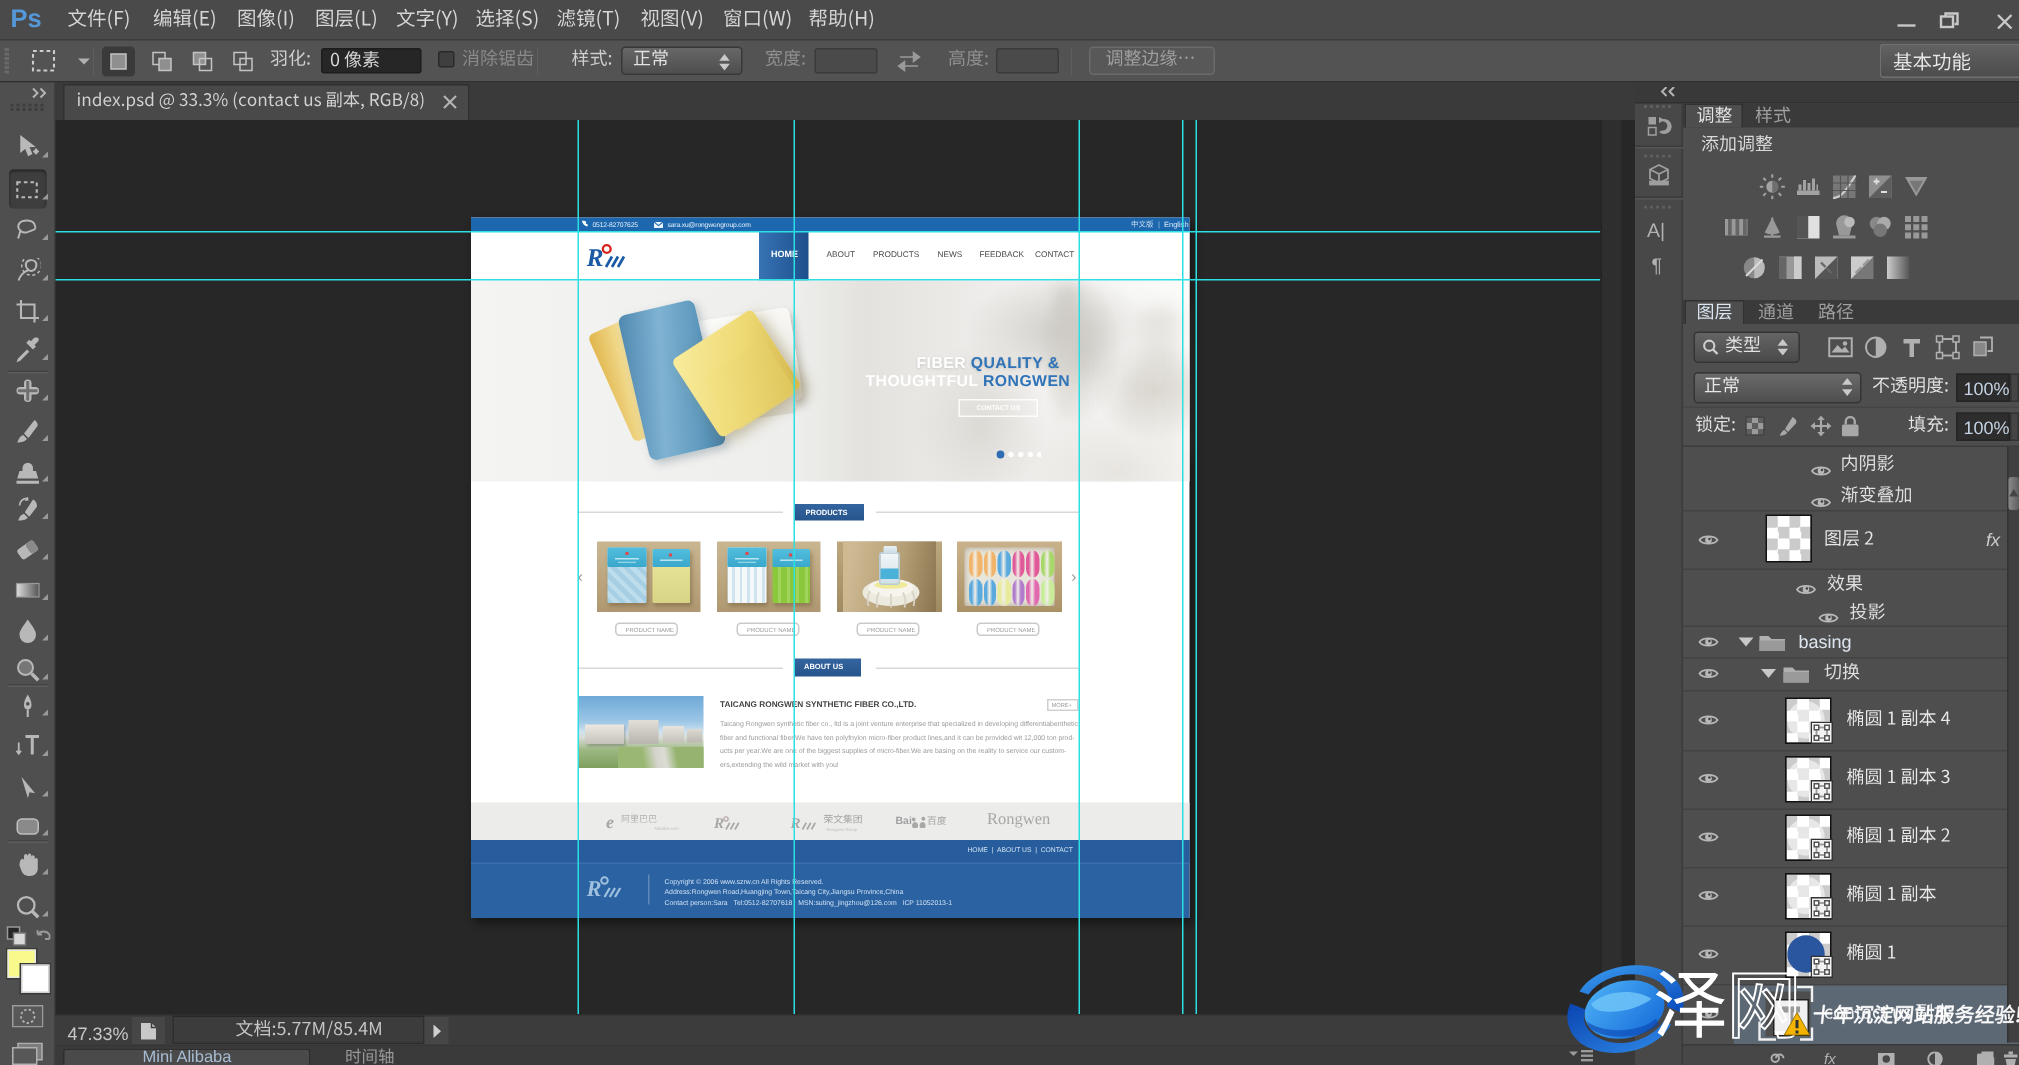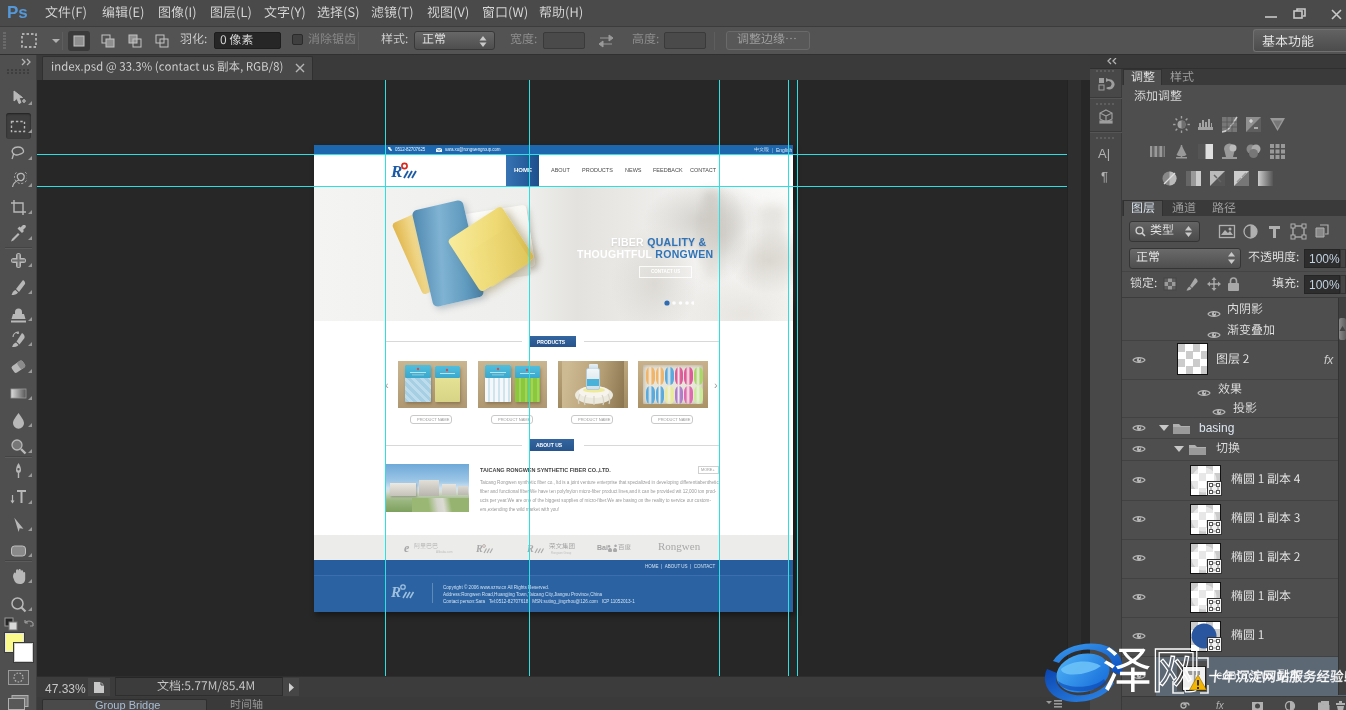--- a/index.html
+++ b/index.html
@@ -737,21 +737,21 @@
       <use href="#g0034" x="6813"></use>
       <use href="#g004d" x="7368"></use>
     </g>
   </svg>
 <div class="a" style="left:283px;top:678px;width:16px;height:18px;background:#464646"></div>
 <svg class="a" style="left:288px;top:683px;" width="7" height="9">
     <path d="M1 0 l5 4.5 -5 4.5 z" fill="#d0d0d0"></path>
   </svg>
 <div class="a" style="left:37px;top:697px;width:1053px;height:13px;background:#3a3a3a"></div>
 <div class="a" style="left:42px;top:699px;width:165px;height:11px;background:#4a4a4a;border:1px solid #2e2e2e;border-bottom:none;border-radius:2px 2px 0 0"></div>
-<div class="a" style="left:95px;top:699px;font:400 11px &quot;Liberation Sans&quot;,sans-serif;color:#a8bdd4;letter-spacing:0px;white-space:nowrap;">Group Bridge</div>
+<div class="a" style="left:95px;top:699px;font:400 11px &quot;Liberation Sans&quot;,sans-serif;color:#a8bdd4;letter-spacing:0px;white-space:nowrap;">Mini Alibaba</div>
 <svg class="" style="position:absolute;left:230px;top:699px;overflow:visible" width="33.0" height="14.9">
     <g transform="translate(0,9.24) scale(0.011000)" fill="#9a9a9a">
       <use href="#g65f6" x="0"></use>
       <use href="#g95f4" x="1000"></use>
       <use href="#g8f74" x="2000"></use>
     </g>
   </svg>
 <svg class="a" style="left:1044px;top:699px;" width="18" height="9">
     <g fill="#9a9a9a">
       <path d="M2 2 l3 3 3-3 z"></path>

